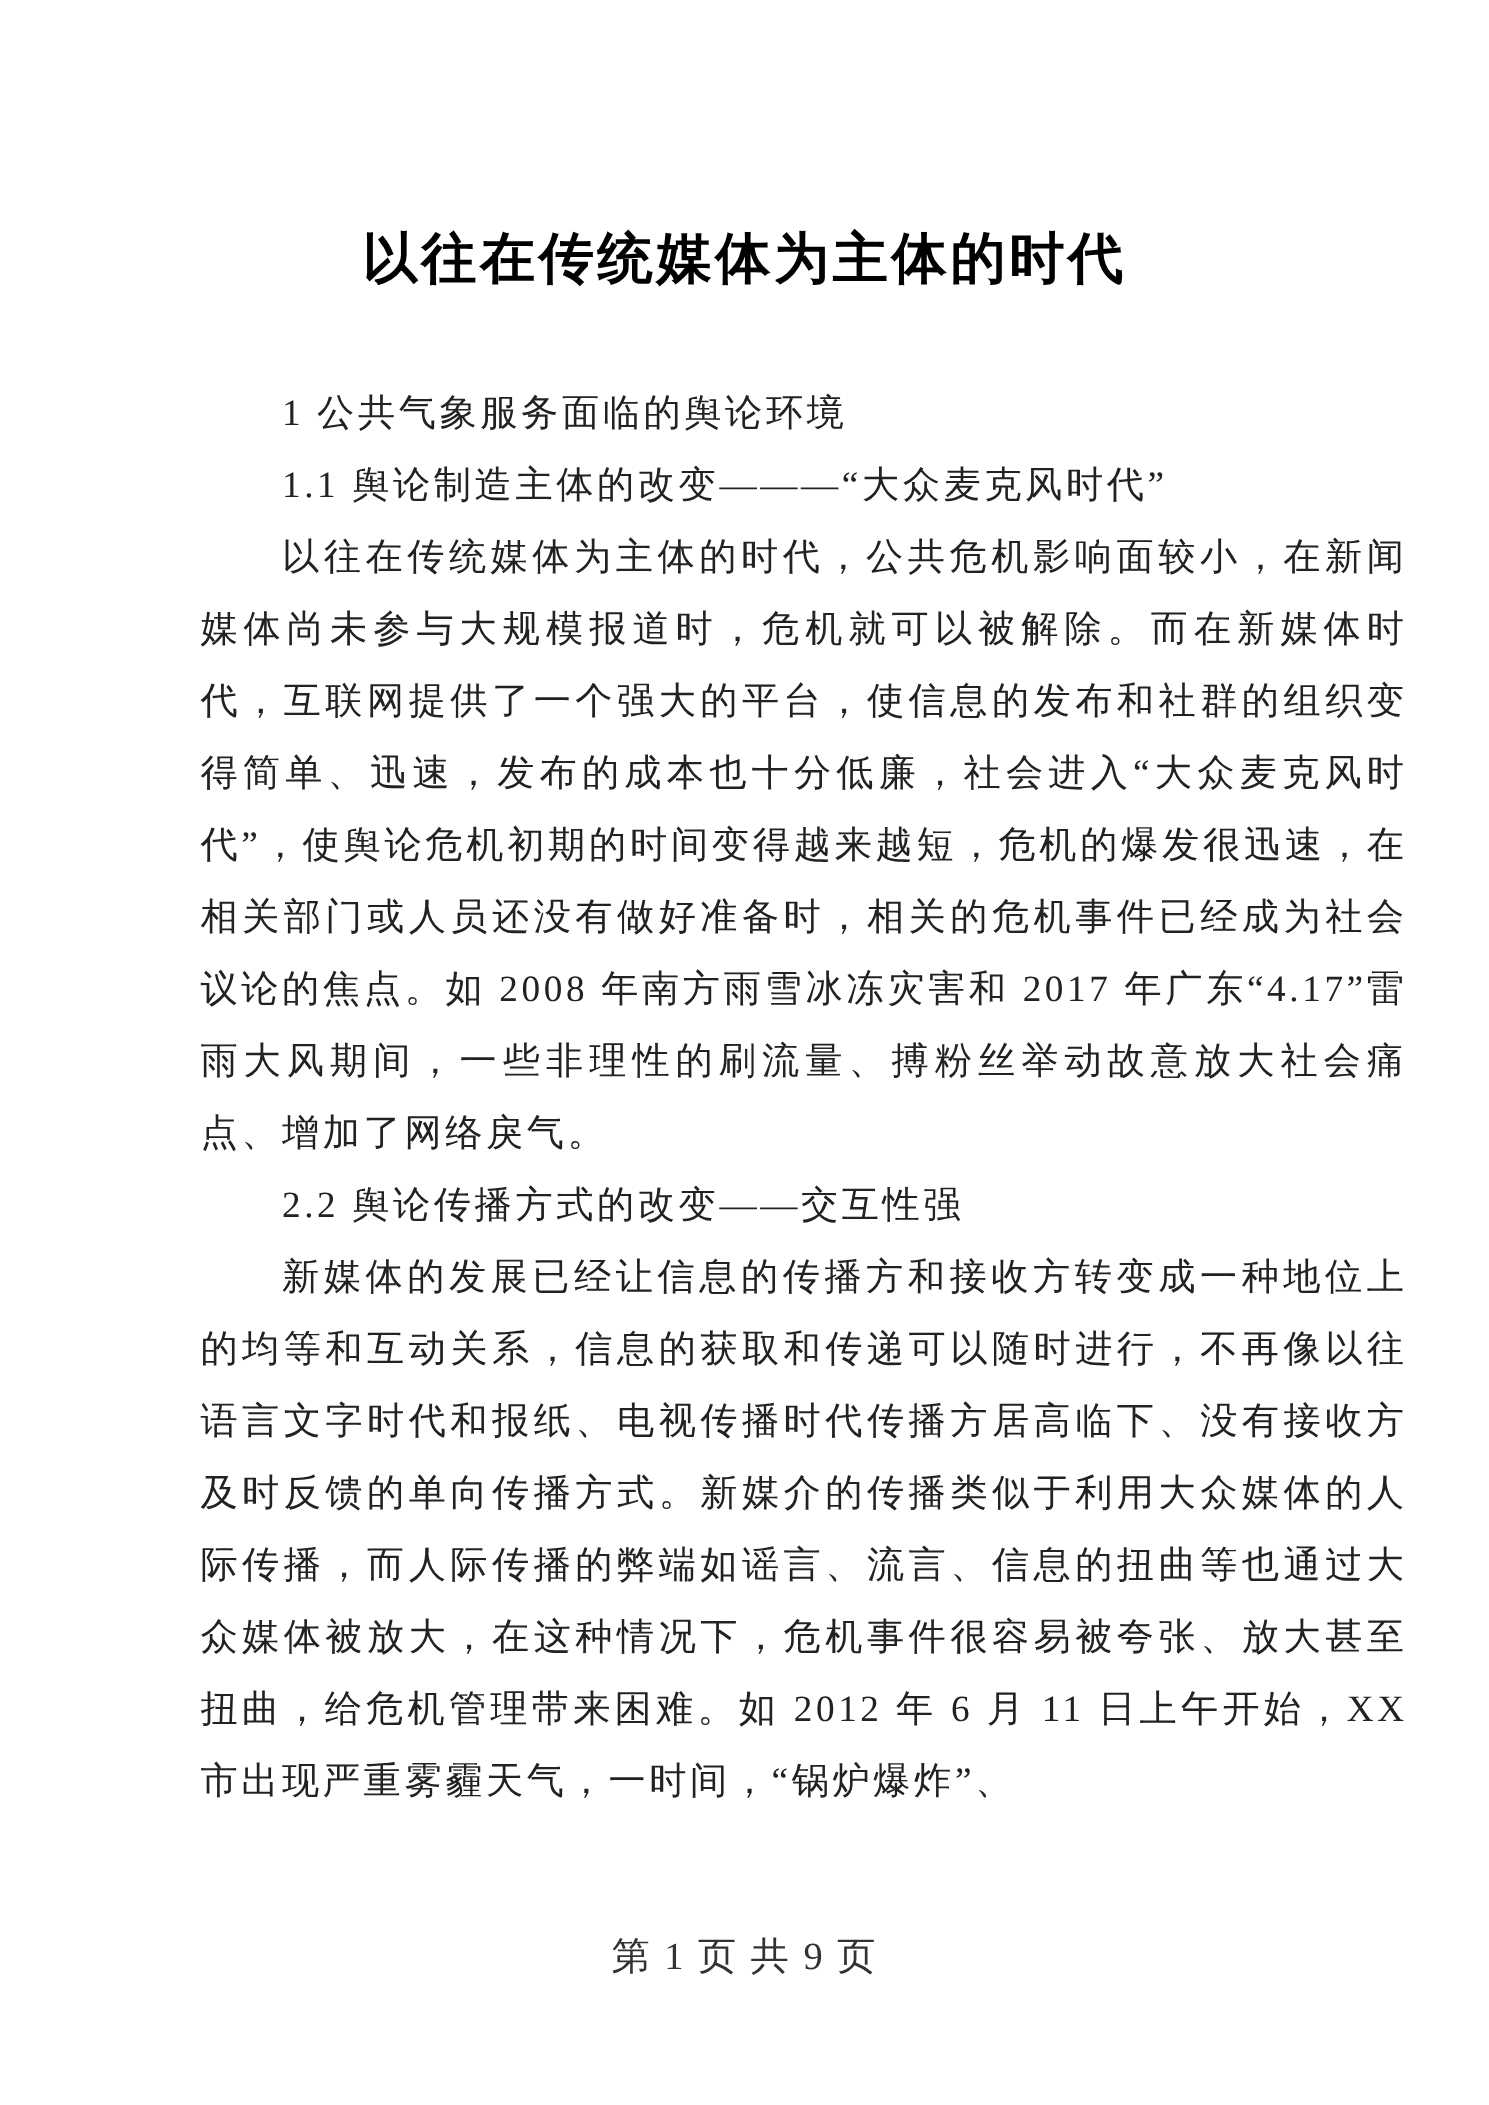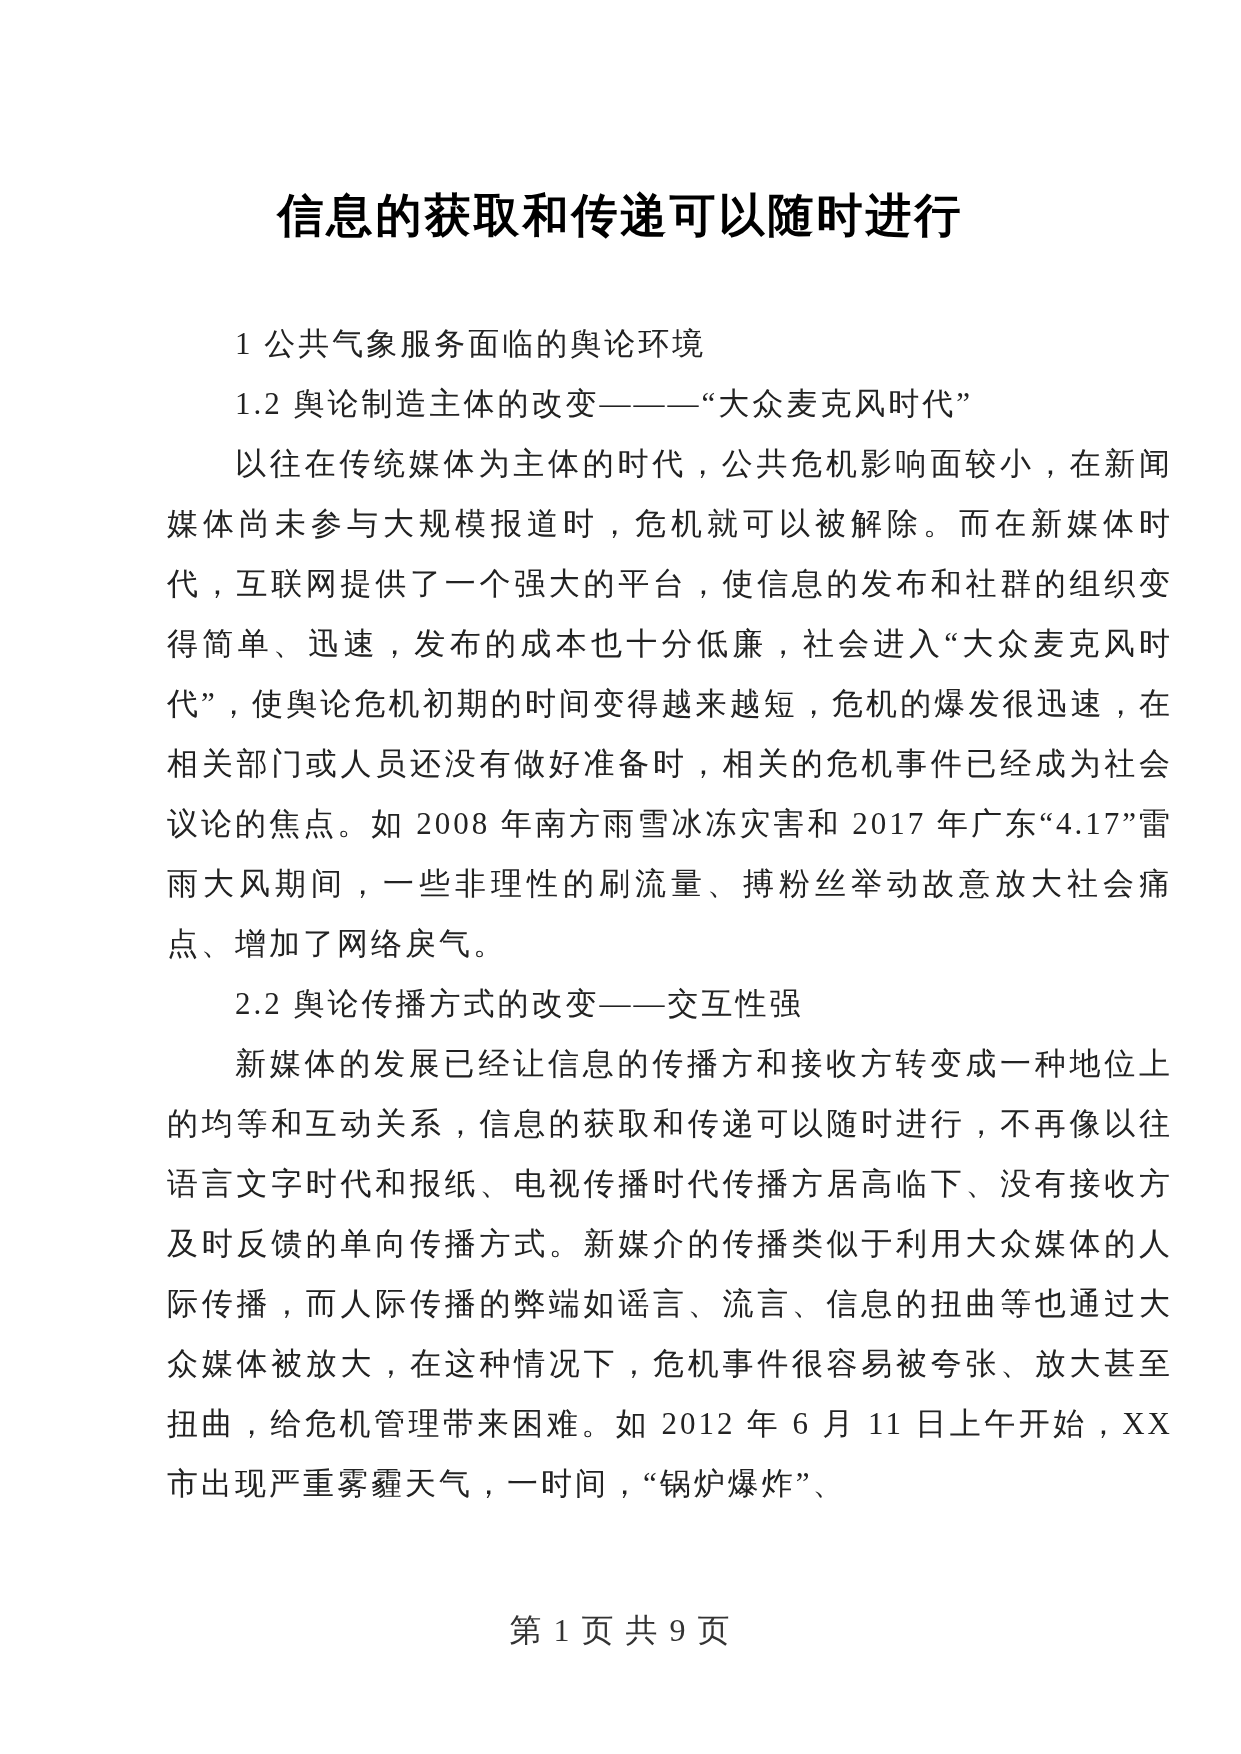--- a/index.html
+++ b/index.html
@@ -56,25 +56,25 @@
     line-height: 36px;
     letter-spacing: 2px;
     color: #333333;
   }
 </style>
 </head>
 <body>
 
 <div class="page">
 
-  <h1 class="title">信息的获取和传递可以随时进行</h1>
+  <h1 class="title">以往在传统媒体为主体的时代</h1>
 
   <div class="doc content">
     <p>1 公共气象服务面临的舆论环境</p>
-    <p>1.2 舆论制造主体的改变———“大众麦克风时代”</p>
+    <p>1.1 舆论制造主体的改变———“大众麦克风时代”</p>
     <p>以往在传统媒体为主体的时代，公共危机影响面较小，在新闻媒体尚未参与大规模报道时，危机就可以被解除。而在新媒体时代，互联网提供了一个强大的平台，使信息的发布和社群的组织变得简单、迅速，发布的成本也十分低廉，社会进入“大众麦克风时代”，使舆论危机初期的时间变得越来越短，危机的爆发很迅速，在相关部门或人员还没有做好准备时，相关的危机事件已经成为社会议论的焦点。如 2008 年南方雨雪冰冻灾害和 2017 年广东“4.17”雷雨大风期间，一些非理性的刷流量、搏粉丝举动故意放大社会痛点、增加了网络戾气。</p>
     <p>2.2 舆论传播方式的改变——交互性强</p>
     <p>新媒体的发展已经让信息的传播方和接收方转变成一种地位上的均等和互动关系，信息的获取和传递可以随时进行，不再像以往语言文字时代和报纸、电视传播时代传播方居高临下、没有接收方及时反馈的单向传播方式。新媒介的传播类似于利用大众媒体的人际传播，而人际传播的弊端如谣言、流言、信息的扭曲等也通过大众媒体被放大，在这种情况下，危机事件很容易被夸张、放大甚至扭曲，给危机管理带来困难。如 2012 年 6 月 11 日上午开始，XX 市出现严重雾霾天气，一时间，“锅炉爆炸”、</p>
   </div>
 
   <div class="footer">
     <span>第 1 页 共 9 页</span>
   </div>
 
 </div>

